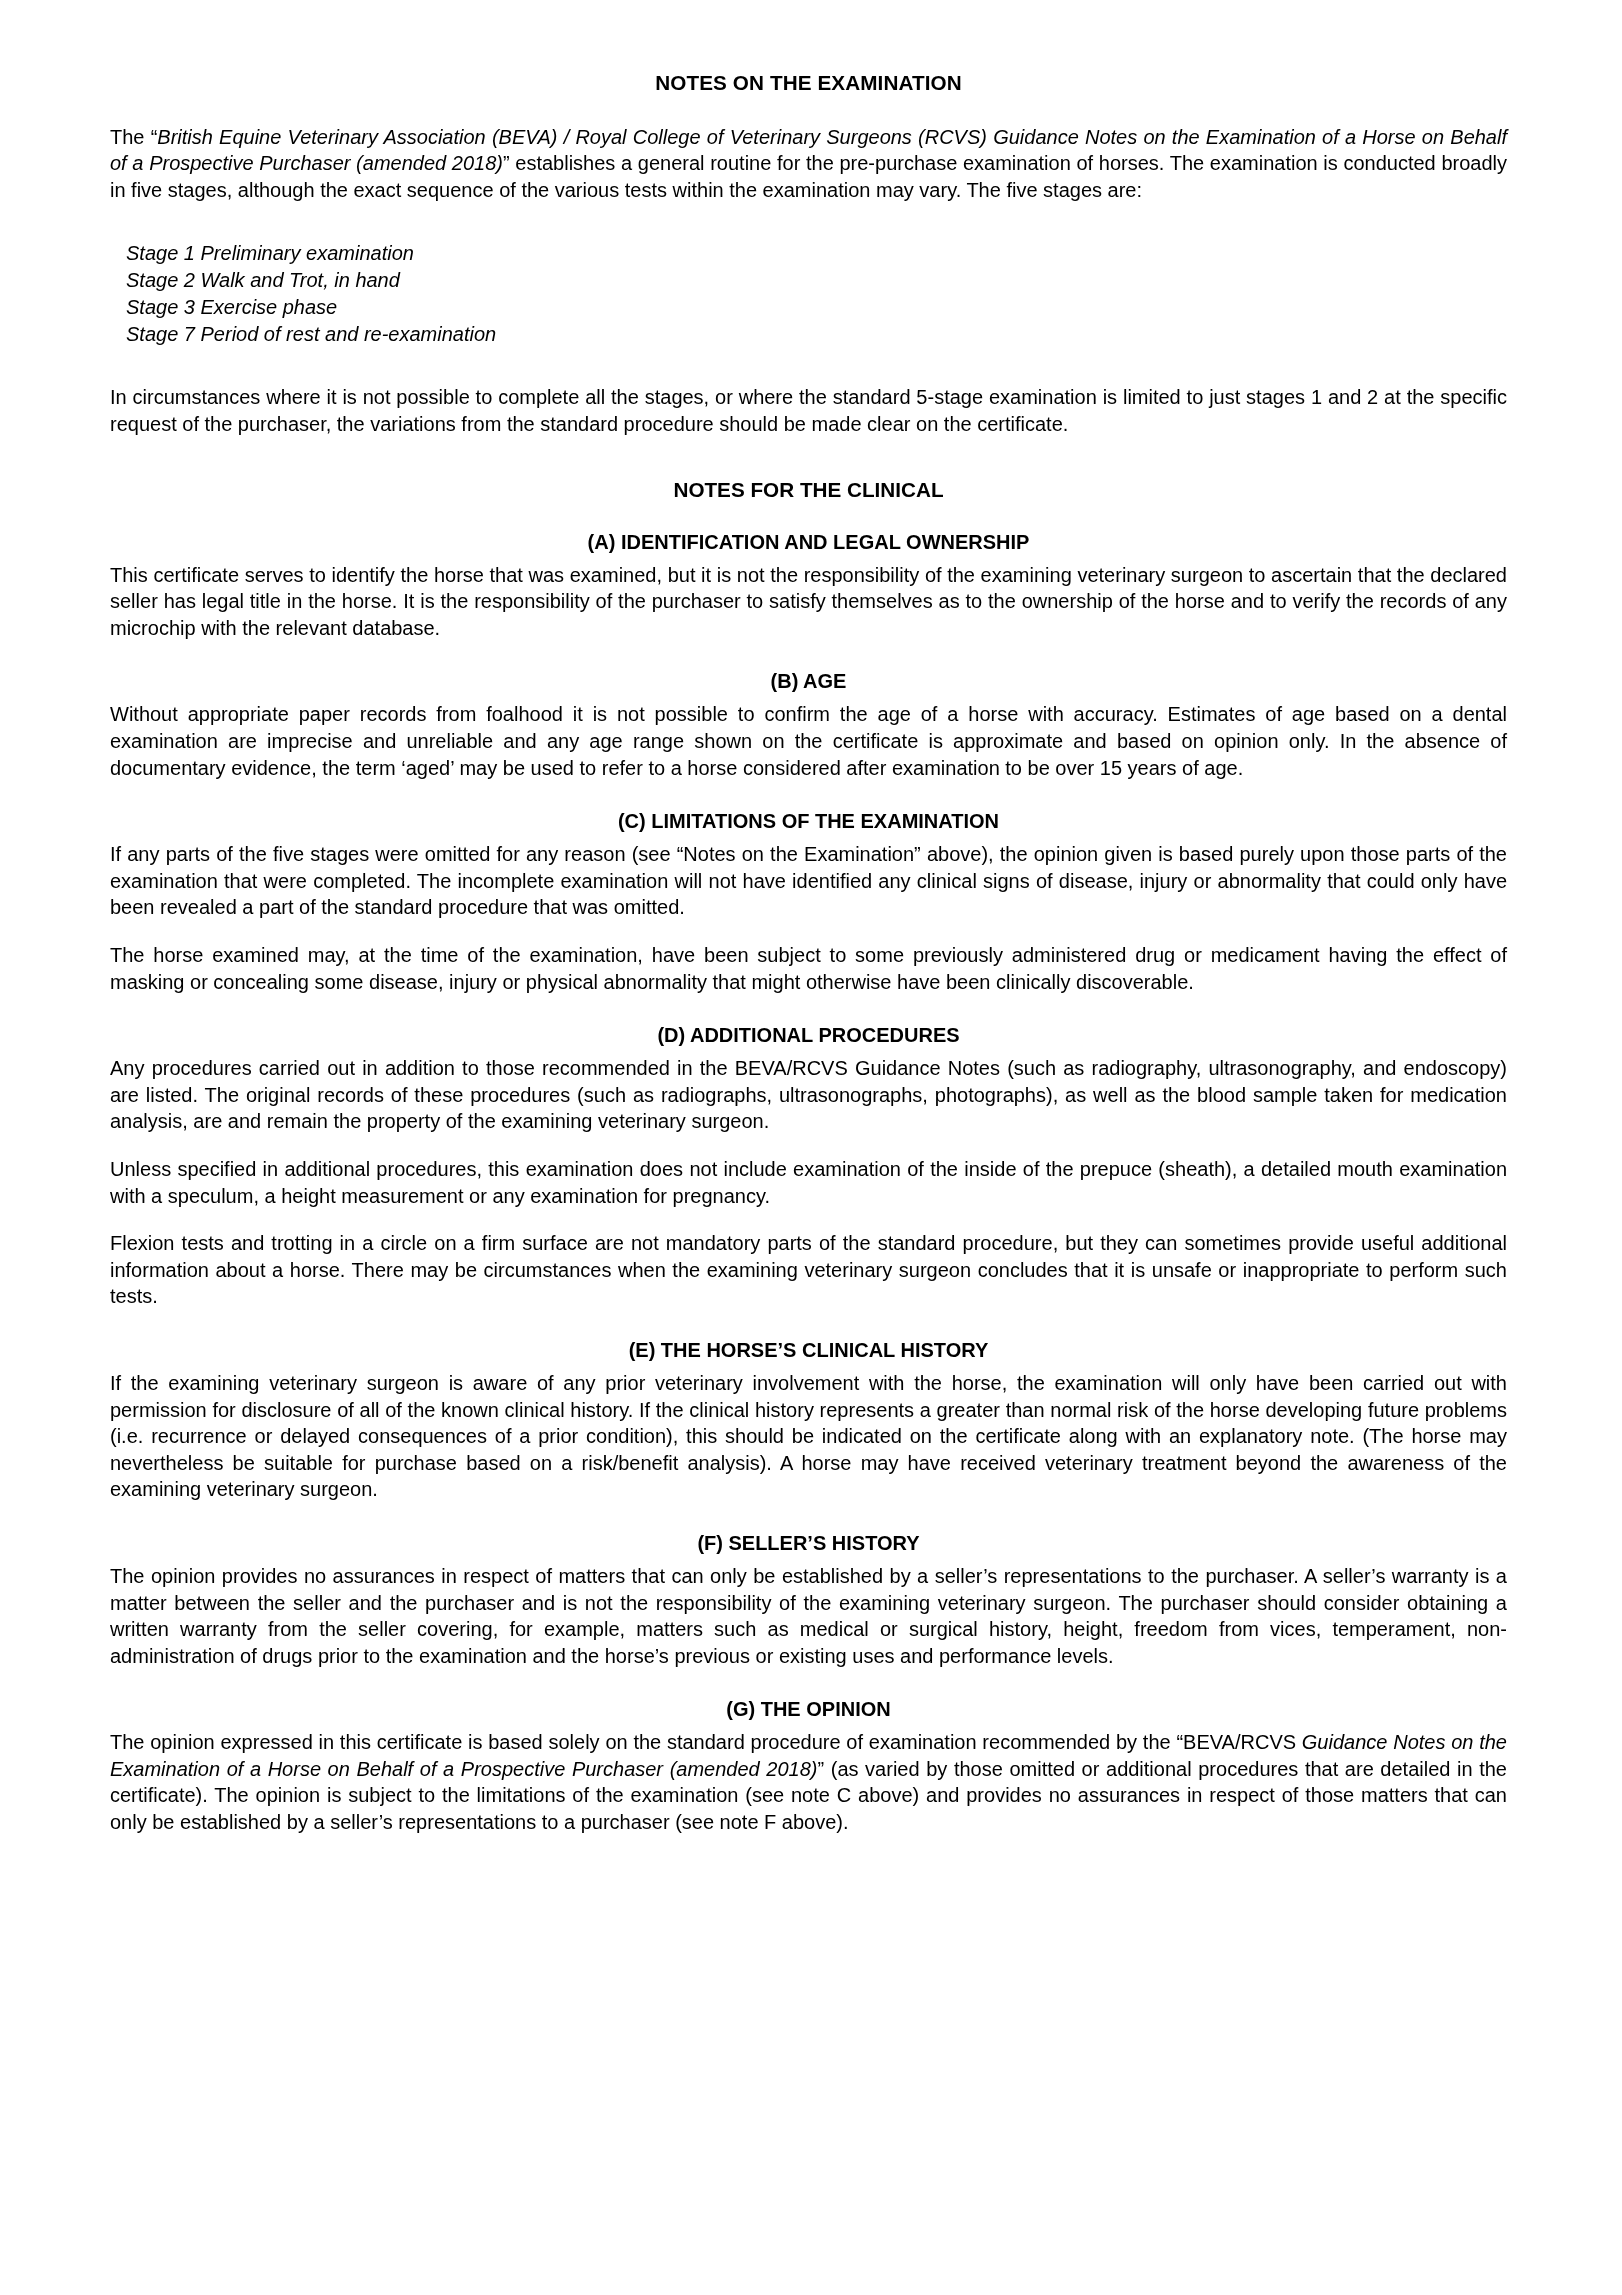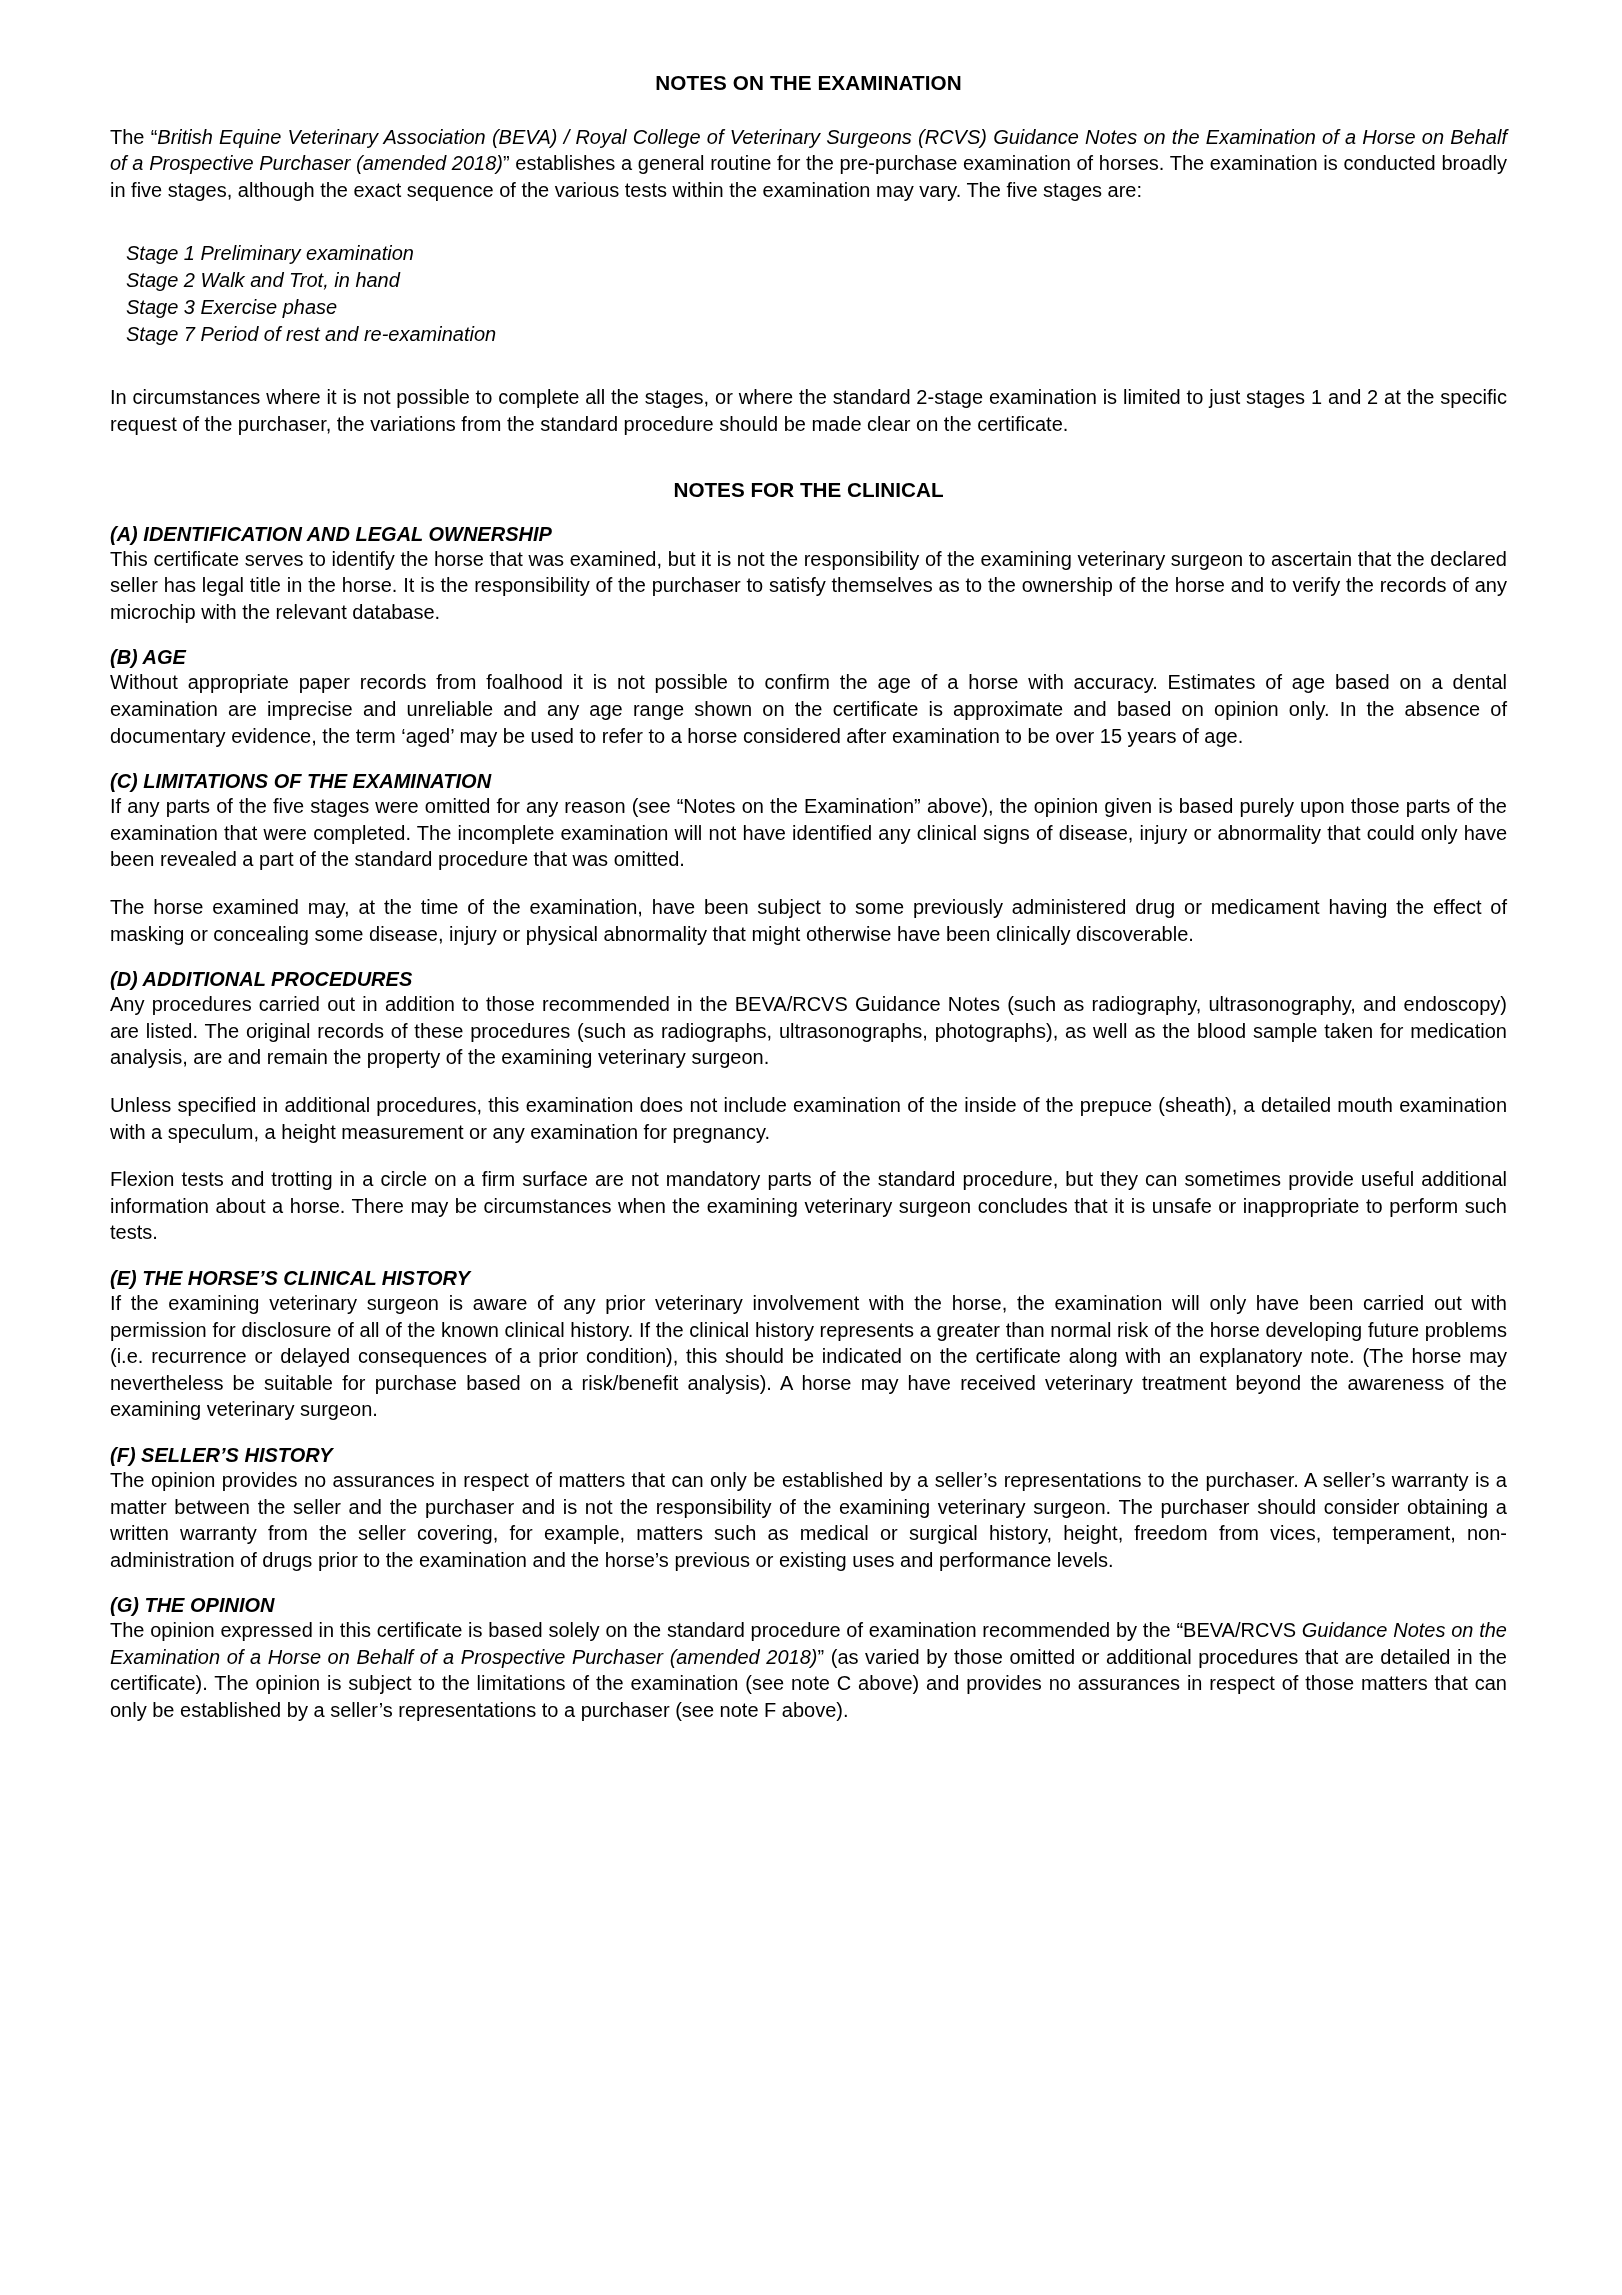--- a/index.html
+++ b/index.html
@@ -43,23 +43,22 @@
   .italic { font-style: italic; }
   .stages {
     font-size: 20px;
     line-height: 1.34;
     font-style: italic;
     margin: 16px;
   }
   .sub-heading {
     font-weight: bold;
     font-size: 20px;
-    margin: 0;
-    text-align: left;
-    font-style: italic;
+    margin: 8px;
+    text-align: center;
   }
   
   p.body { text-align-last: left; }
   .stage-line { display: block; }
 </style>
 </head>
 <body>
 
 <div class="page">
 
@@ -73,21 +72,21 @@
 
   <div class="stages">
     <span class="stage-line">Stage 1 Preliminary examination</span>
     <span class="stage-line">Stage 2 Walk and Trot, in hand</span>
     <span class="stage-line">Stage 3 Exercise phase</span>
     <span class="stage-line">Stage 7 Period of rest and re-examination</span>
   </div>
 
   <div class="gap-md"></div>
 
-  <p class="body">In circumstances where it is not possible to complete all the stages, or where the standard 2-stage examination is limited to just stages 1 and 2 at the specific request of the purchaser, the variations from the standard procedure should be made clear on the certificate.</p>
+  <p class="body">In circumstances where it is not possible to complete all the stages, or where the standard 5-stage examination is limited to just stages 1 and 2 at the specific request of the purchaser, the variations from the standard procedure should be made clear on the certificate.</p>
 
   <h2 class="section-heading">NOTES FOR THE CLINICAL</h2>
 
   <div class="gap-md"></div>
 
   <h3 class="sub-heading">(A) IDENTIFICATION AND LEGAL OWNERSHIP</h3>
   <p class="body">This certificate serves to identify the horse that was examined, but it is not the responsibility of the examining veterinary surgeon to ascertain that the declared seller has legal title in the horse. It is the responsibility of the purchaser to satisfy themselves as to the ownership of the horse and to verify the records of any microchip with the relevant database.</p>
 
   <div class="gap-md"></div>
 

